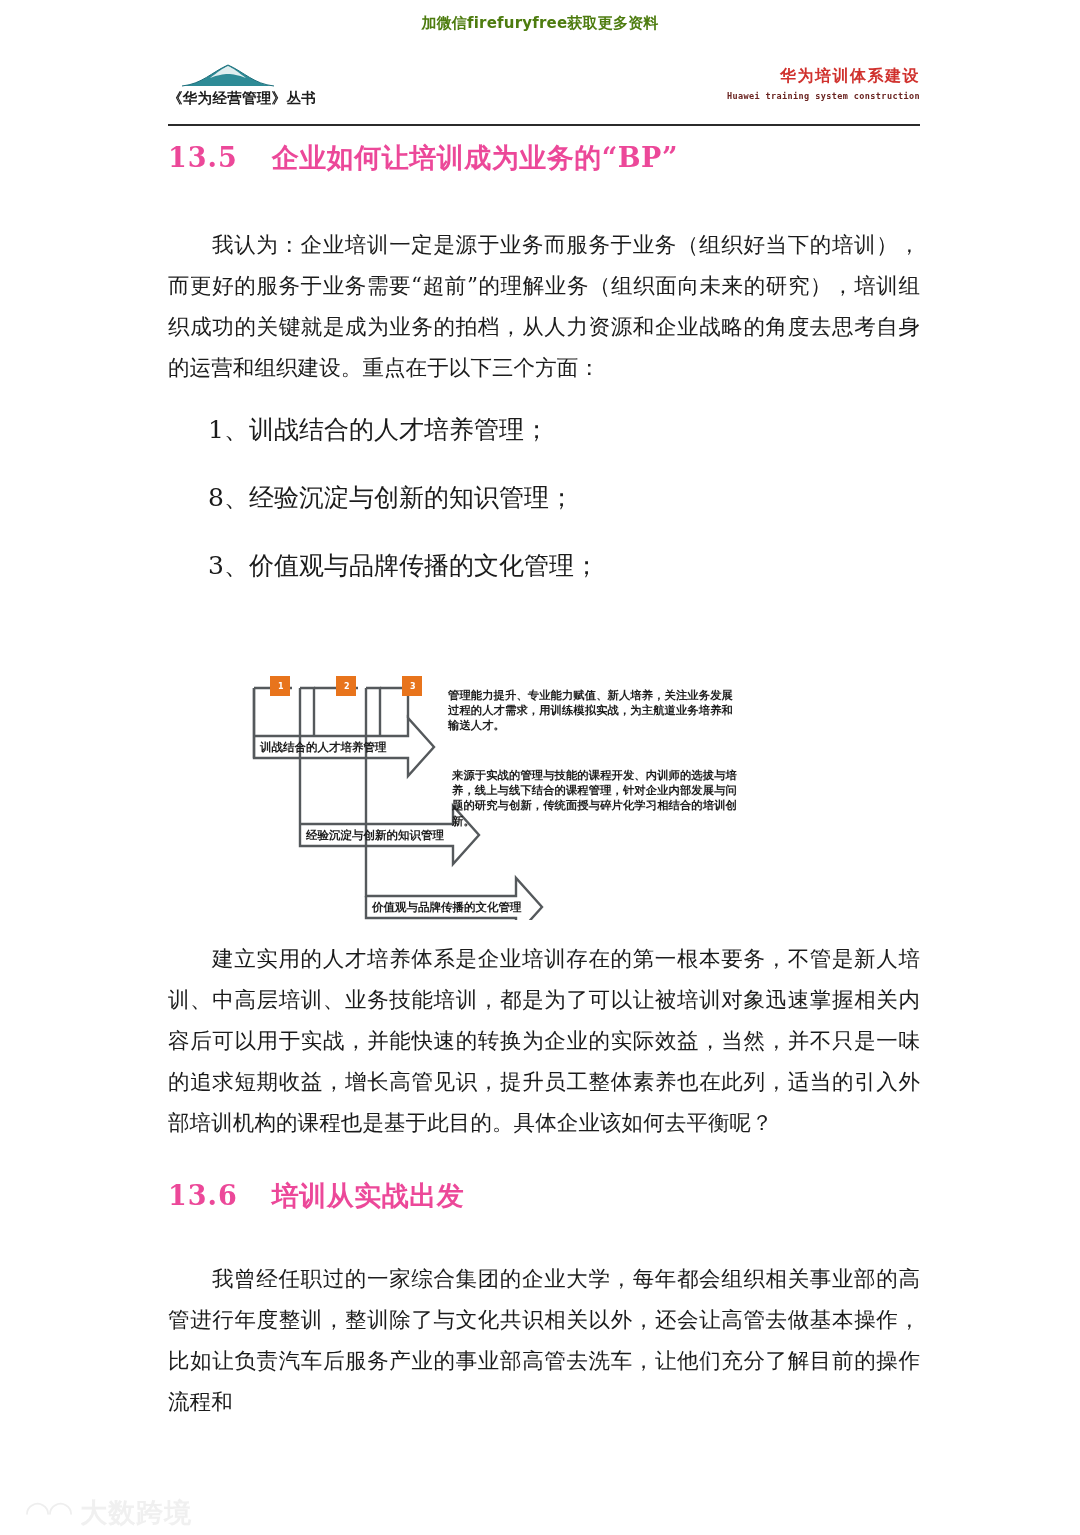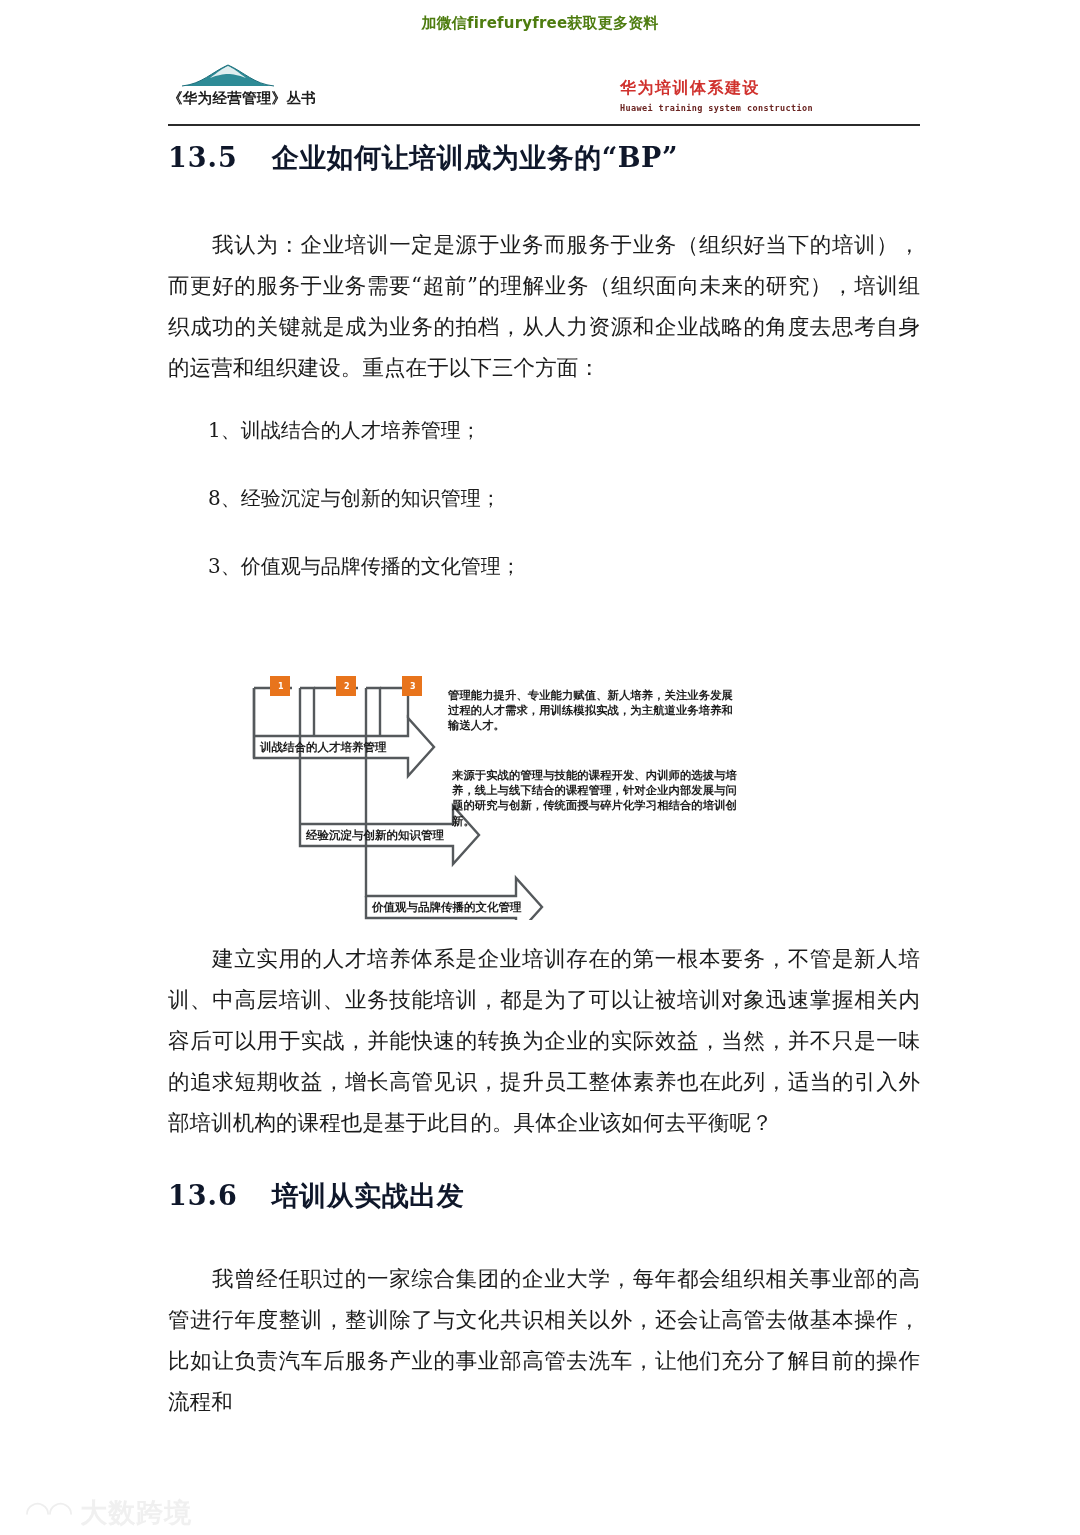--- a/index.html
+++ b/index.html
@@ -54,22 +54,22 @@
     font-family: "DejaVu Sans", "Liberation Sans", sans-serif;
     font-size: 14.5px;
     font-weight: 700;
     color: #1c1c1c;
     margin-top: 1px;
     letter-spacing: 0.3px;
   }
   .header-right {
     position: absolute;
     right: 0;
-    top: 16px;
-    text-align: left;
+    top: 4px;
+    text-align: right;
     width: 300px;
   }
   .header-right-cn {
     font-family: "DejaVu Sans", "Liberation Sans", sans-serif;
     font-size: 16px;
     font-weight: 700;
     color: #d0312d;
     letter-spacing: 1.5px;
   }
   .header-right-en {
@@ -89,21 +89,21 @@
     border-top: 2.5px solid #2b2b2b;
   }
 
   
   .h-section {
     position: absolute;
     left: 168px;
     font-family: "DejaVu Serif", "Liberation Serif", serif;
     font-size: 27px;
     font-weight: 700;
-    color: #0f172a;
+    color: #ec4899;
     letter-spacing: 0.5px;
     white-space: nowrap;
   }
   .h-section .num { letter-spacing: 1px; }
   .h-section .gap { display: inline-block; width: 34px; }
 
   #heading-135 { top: 140px; }
   #heading-136 { top: 1178px; }
 
   
@@ -123,21 +123,21 @@
   #para-intro  { top: 224px; }
   #para-after-diagram { top: 938px; }
   #para-136    { top: 1258px; }
 
   
   .list-item {
     position: absolute;
     left: 208px;
     width: 700px;
     font-family: "DejaVu Serif", "Liberation Serif", serif;
-    font-size: 20px;
+    font-size: 25px;
     line-height: 30px;
     color: #1b1b1b;
     white-space: nowrap;
   }
   #list-1 { top: 415px; }
   #list-2 { top: 483px; }
   #list-3 { top: 551px; }
 
   
   .diagram {

